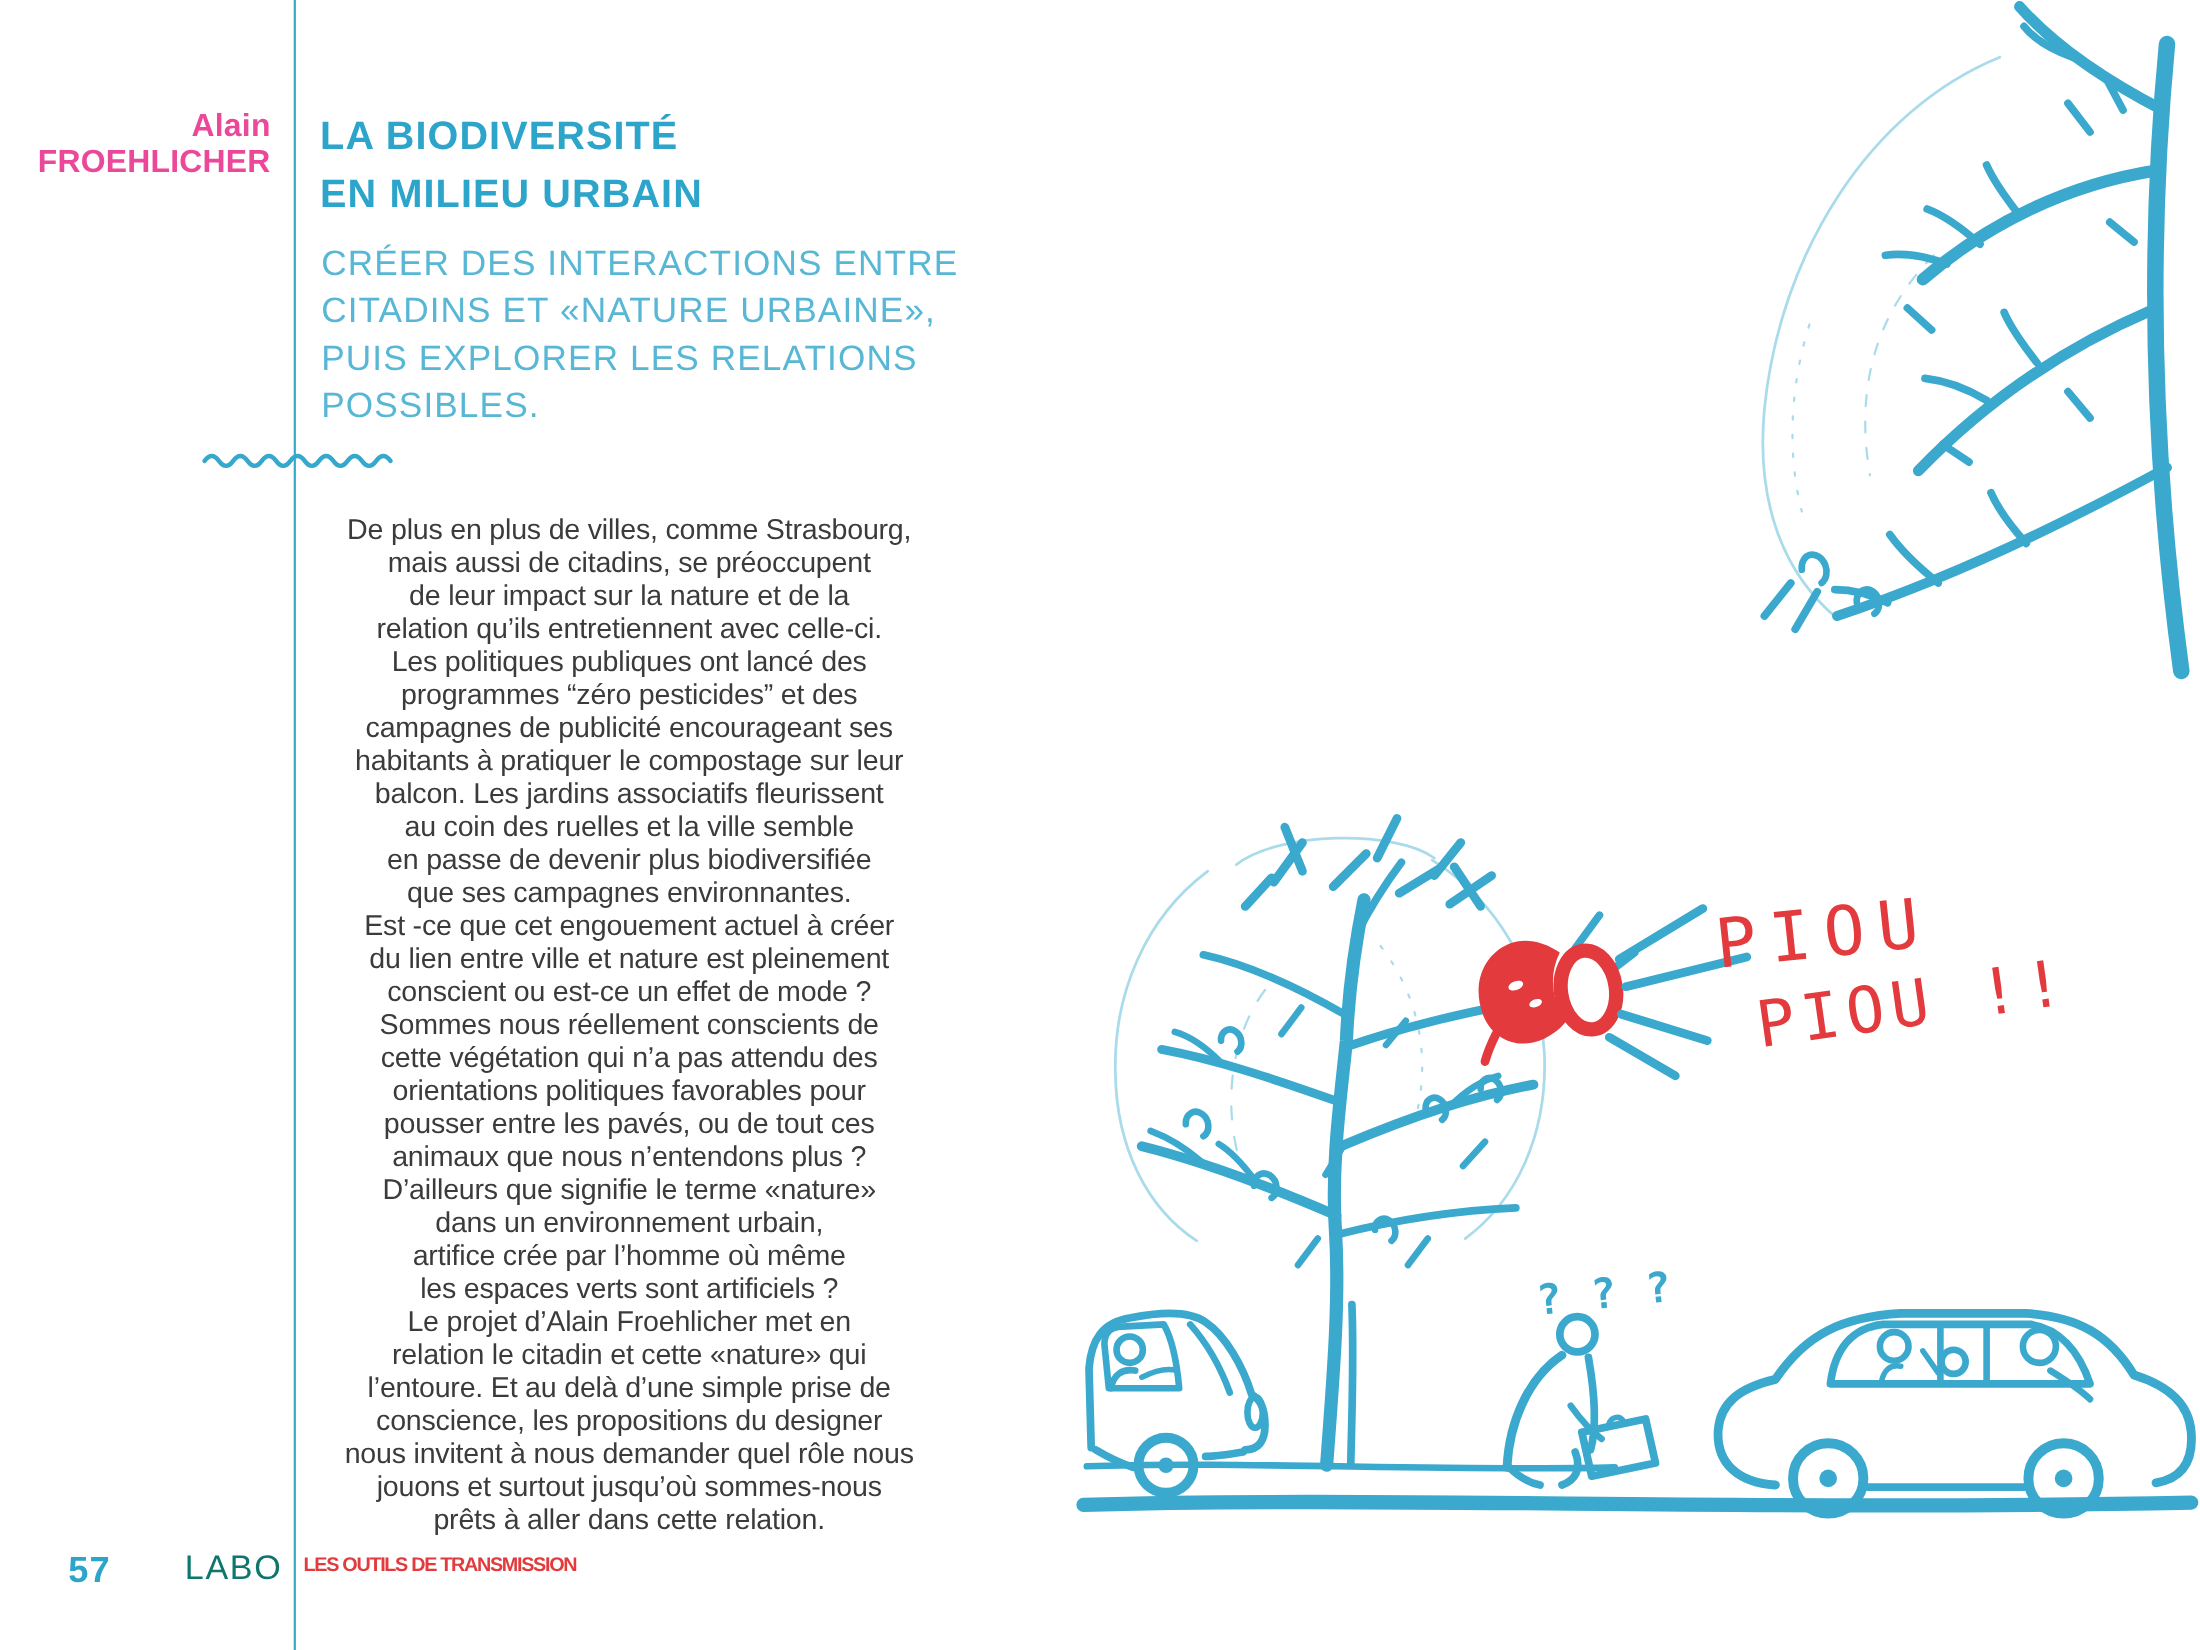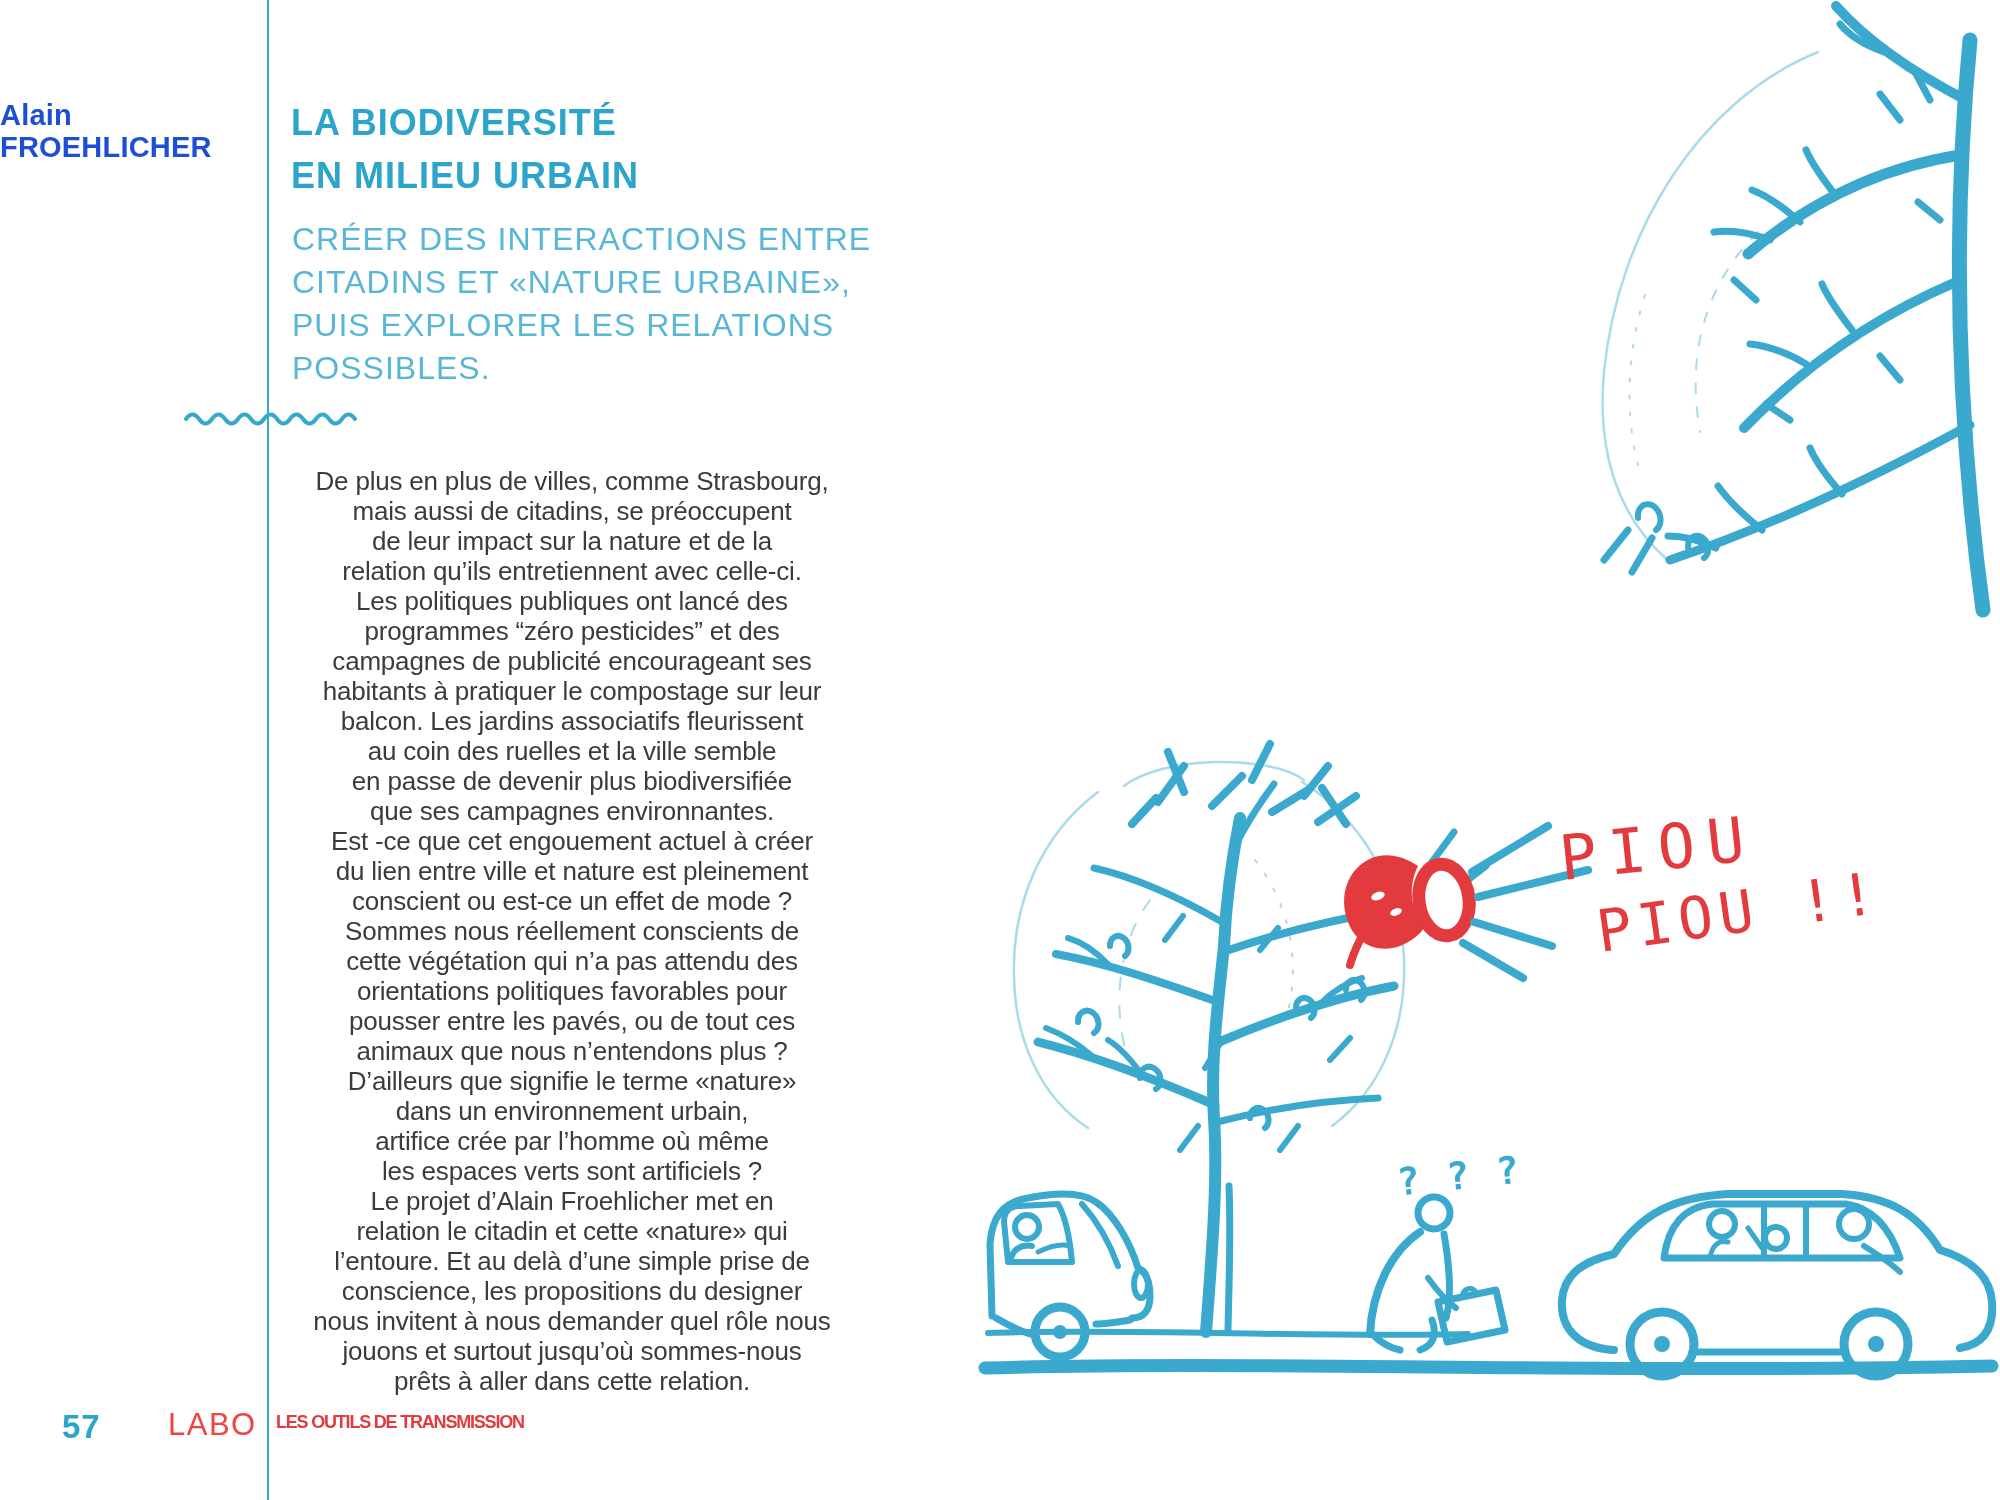--- a/index.html
+++ b/index.html
@@ -10,23 +10,23 @@
     overflow:hidden;
     font-family:"Liberation Sans", sans-serif;
   }
   .vline{
     position:absolute;left:267px;top:0;bottom:0;width:2px;
     background:#35a8cc;
   }
   .art{position:absolute;left:0;top:0;width:2000px;height:1500px;pointer-events:none;}
   .author{
     position:absolute;left:0;top:99px;width:246px;
-    text-align:left;
+    text-align:right;
     font-size:29px;font-weight:bold;line-height:32px;
-    color:#1d4ed8;white-space:pre-line;letter-spacing:0.2px;
+    color:#ec4899;white-space:pre-line;letter-spacing:0.2px;
   }
   .title{
     position:absolute;left:291px;top:96px;margin:0;
     font-size:36px;font-weight:bold;line-height:53px;
     color:#2da4c9;white-space:pre-line;letter-spacing:1px;
   }
   .subtitle{
     position:absolute;left:292px;top:218px;margin:0;
     font-size:32px;font-weight:normal;line-height:43px;
     color:#58b7d5;white-space:pre-line;letter-spacing:1px;
@@ -35,21 +35,21 @@
     position:absolute;left:292px;top:466px;width:560px;
     font-size:26px;line-height:30px;
     color:#3b3b3b;white-space:pre-line;letter-spacing:-0.2px;text-align:center;
   }
   .footer-pagenum{
     position:absolute;left:62px;top:1408px;
     font-size:33px;font-weight:bold;color:#2da4c9;letter-spacing:1px;
   }
   .footer-section{
     position:absolute;left:168px;top:1407px;
-    font-size:31px;font-weight:normal;color:#ef4444;letter-spacing:1.5px;
+    font-size:31px;font-weight:normal;color:#0f766e;letter-spacing:1.5px;
   }
   .footer-chapter{
     position:absolute;left:276px;top:1412px;
     font-size:18px;font-weight:bold;color:#e23a3d;letter-spacing:-1.2px;
   }
   .piou{font-family:"DejaVu Sans Mono", monospace;fill:#e23a3d;}
   .qmarks{font-family:"DejaVu Sans Mono", monospace;fill:#3aa9cd;font-weight:bold;}
 </style>
 </head>
 <body>

